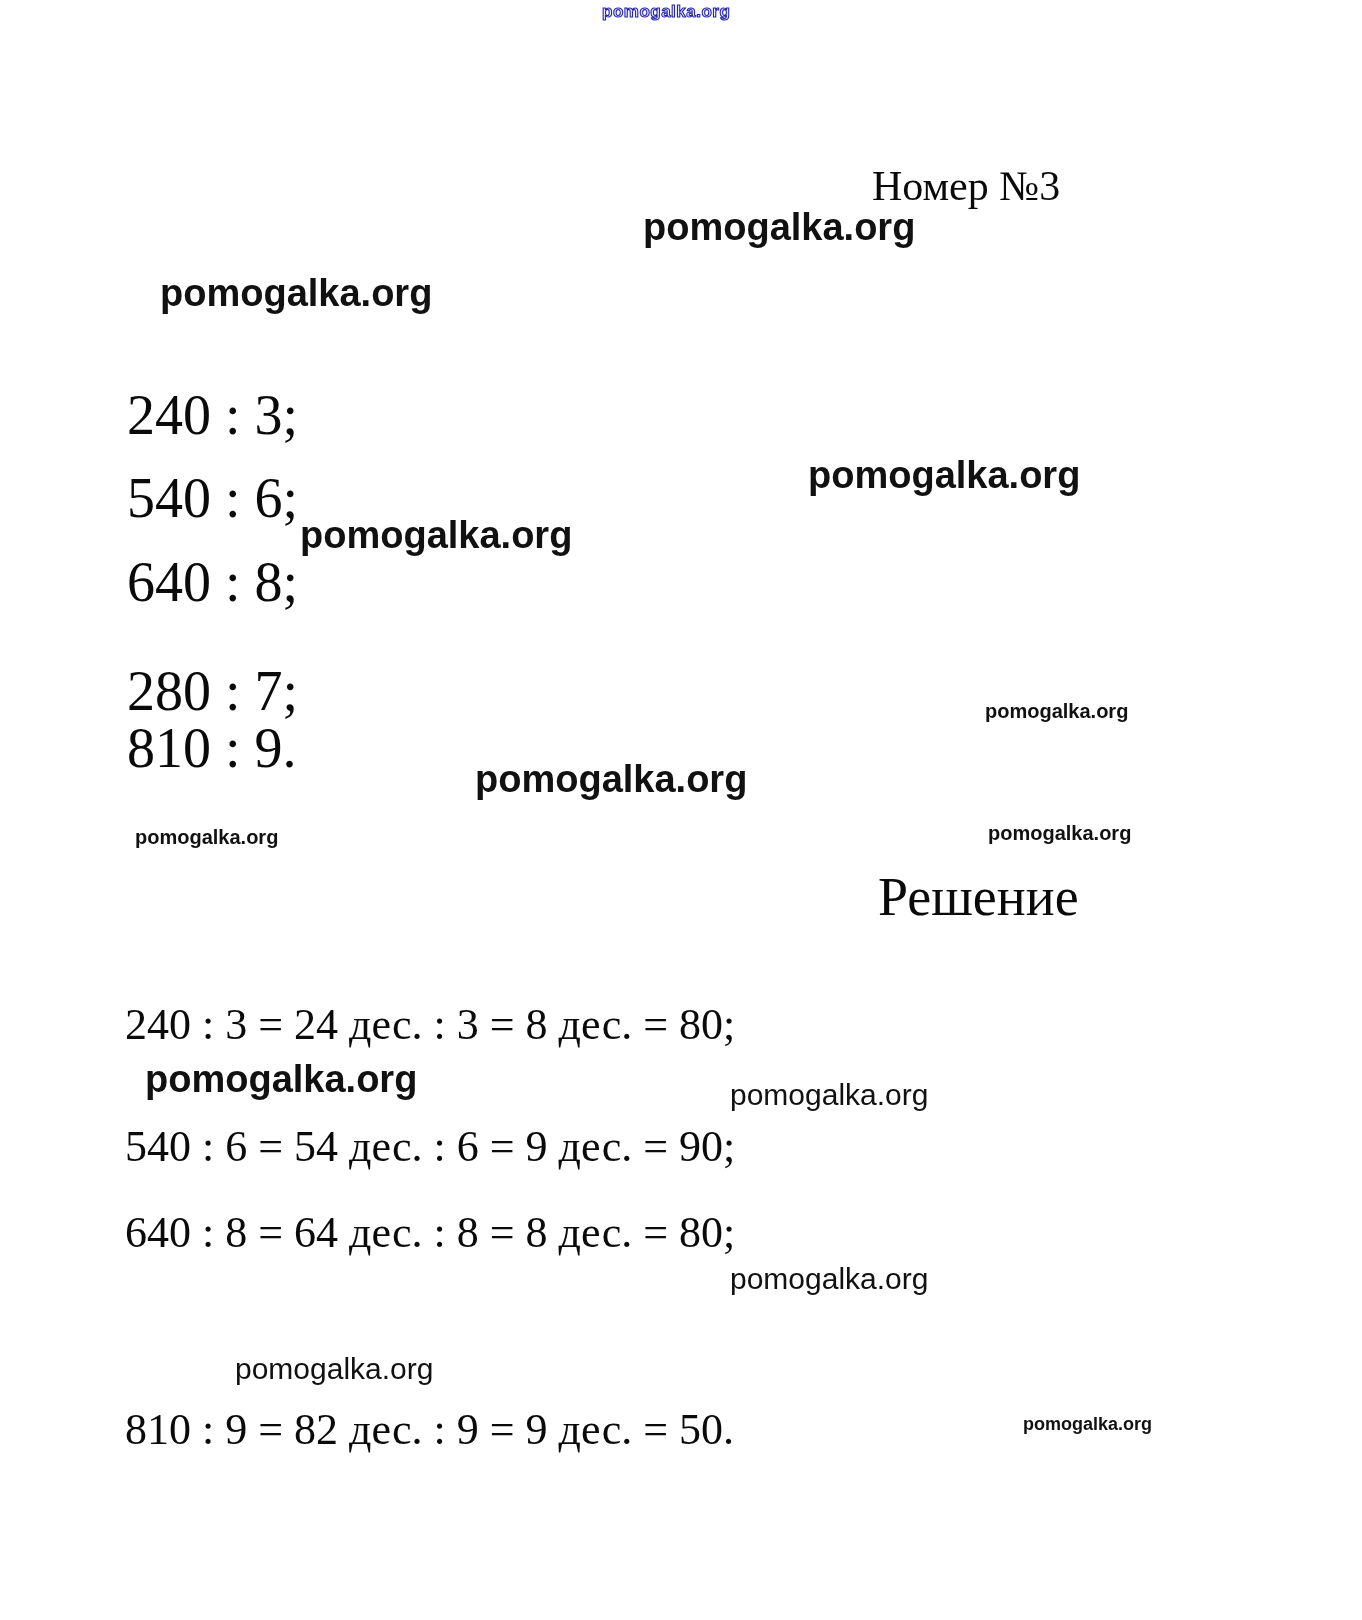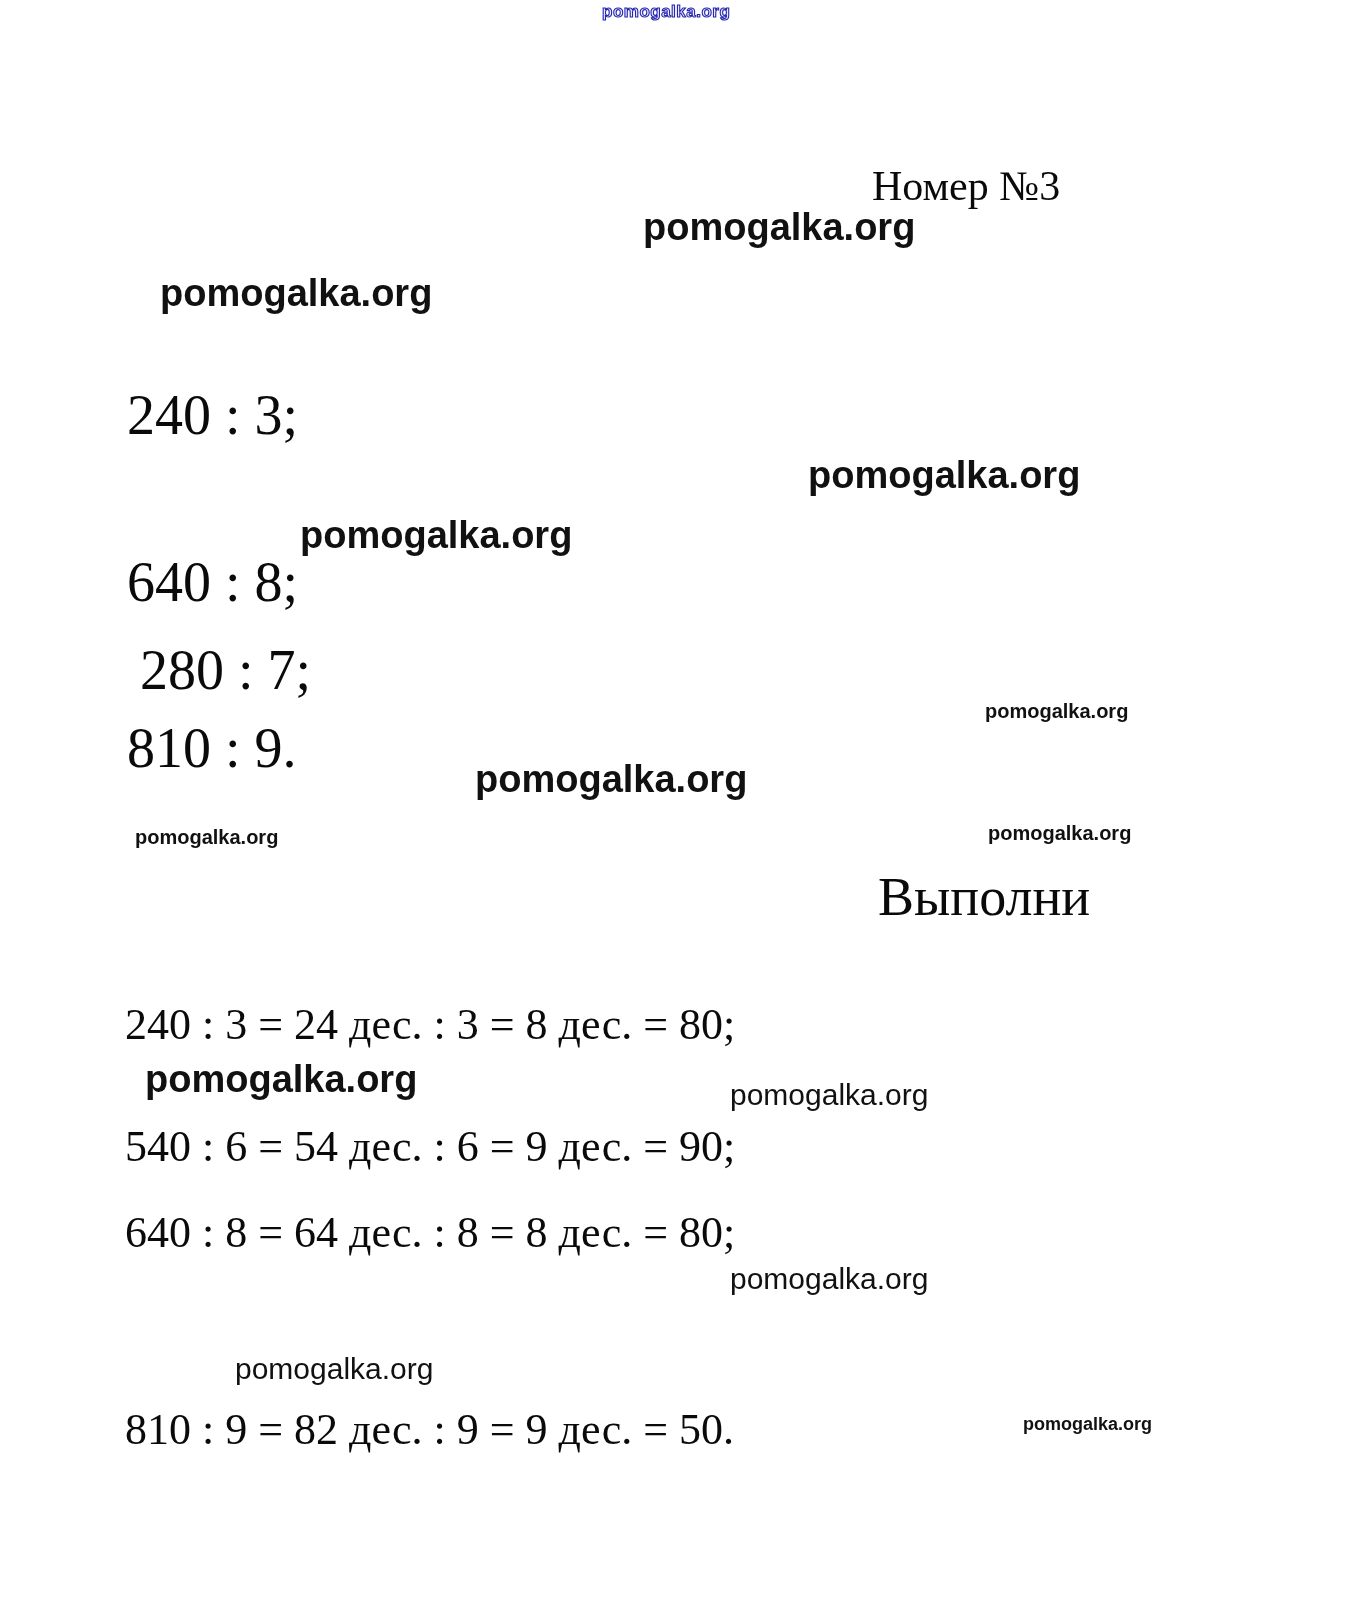--- a/index.html
+++ b/index.html
@@ -31,21 +31,21 @@
 
   .title       { left: 872px; top: 162px; font-size: 42px; }
   .wm-b-title  { left: 643px; top: 206px; font-size: 38px; font-weight: 700; }
   .wm-b-head   { left: 160px; top: 272px; font-size: 38px; font-weight: 700; }
   .task-head   { left: 122px; top: 298px; font-size: 52px; letter-spacing: 1px; }
 
   .problem     { left: 127px; font-size: 56px; }
   .p0 { top: 383px; }
   .p1 { top: 466px; }
   .p2 { top: 550px; }
-  .p3 { top: 638px; margin-left: 13px; }
+  .p3 { top: 659px; }
   .p4 { top: 716px; }
 
   .wm-b-mid    { left: 808px; top: 454px; font-size: 38px; font-weight: 700; }
   .wm-b-list   { left: 300px; top: 514px; font-size: 38px; font-weight: 700; }
   .wm-s-1      { left: 985px; top: 700px; font-size: 20px; font-weight: 600; }
   .wm-b-low    { left: 475px; top: 758px; font-size: 38px; font-weight: 700; }
   .wm-s-2      { left: 135px; top: 826px; font-size: 20px; font-weight: 600; }
   .wm-s-3      { left: 988px; top: 822px; font-size: 20px; font-weight: 600; }
 
   .sol-head    { left: 878px; top: 866px; font-size: 54px; }
@@ -70,32 +70,33 @@
 
   <div class="abs wm wm-outline">pomogalka.org</div>
 
   <div class="abs serif title">Номер №3</div>
 
   <div class="abs wm wm-b-title">pomogalka.org</div>
   <div class="abs wm wm-b-head">pomogalka.org</div>
 
 
   <div class="abs serif problem p0">240 : 3;</div>
+  <div class="abs serif problem p1">540 : 6;</div>
   <div class="abs serif problem p2">640 : 8;</div>
   <div class="abs serif problem p3">280 : 7;</div>
   <div class="abs serif problem p4">810 : 9.</div>
 
   <div class="abs wm wm-b-mid">pomogalka.org</div>
   <div class="abs wm wm-b-list">pomogalka.org</div>
   <div class="abs wm wm-s-1">pomogalka.org</div>
   <div class="abs wm wm-b-low">pomogalka.org</div>
   <div class="abs wm wm-s-2">pomogalka.org</div>
   <div class="abs wm wm-s-3">pomogalka.org</div>
 
-  <div class="abs serif sol-head">Выполни</div>
+  <div class="abs serif sol-head">Решение</div>
 
   <div class="abs serif solution s0">240 : 3 = 24 дес. : 3 = 8 дес. = 80;</div>
   <div class="abs wm wm-b-sol1">pomogalka.org</div>
   <div class="abs wm wm-r-sol1">pomogalka.org</div>
 
   <div class="abs serif solution s1">540 : 6 = 54 дес. : 6 = 9 дес. = 90;</div>
   <div class="abs serif solution s2">640 : 8 = 64 дес. : 8 = 8 дес. = 80;</div>
   <div class="abs wm wm-r-sol3">pomogalka.org</div>
 
   <div class="abs wm wm-r-sol4">pomogalka.org</div>

